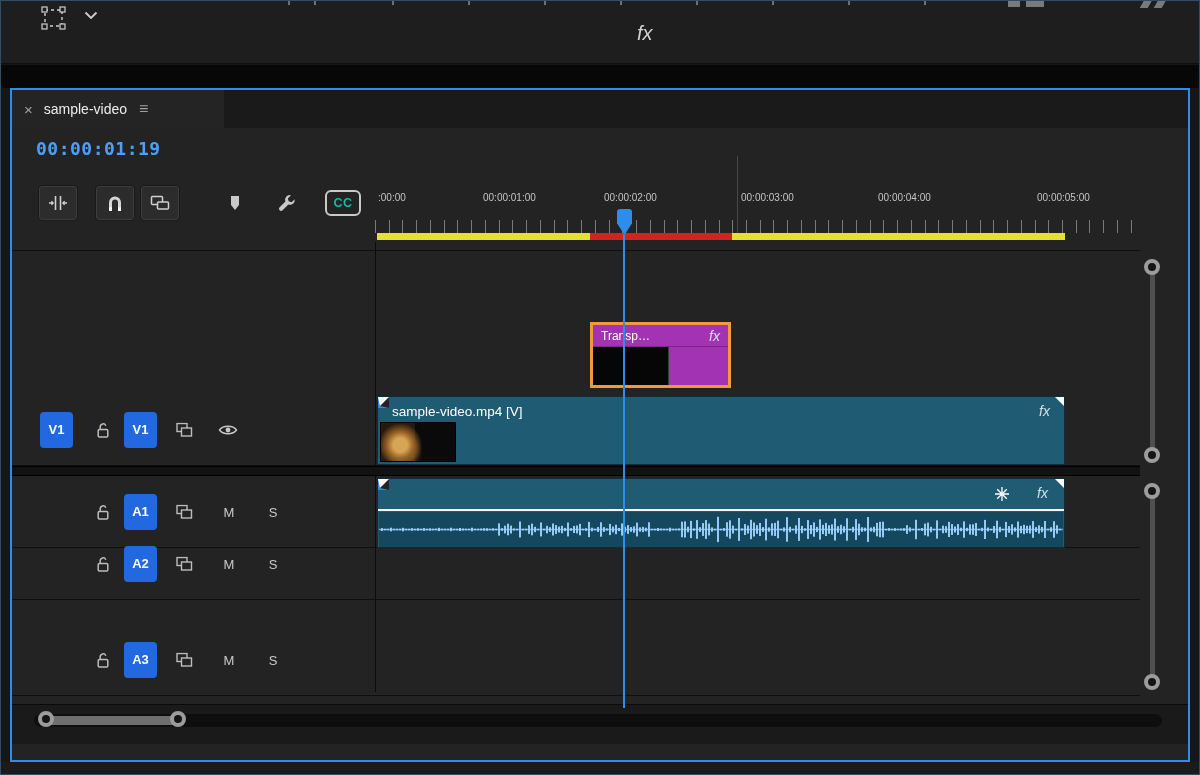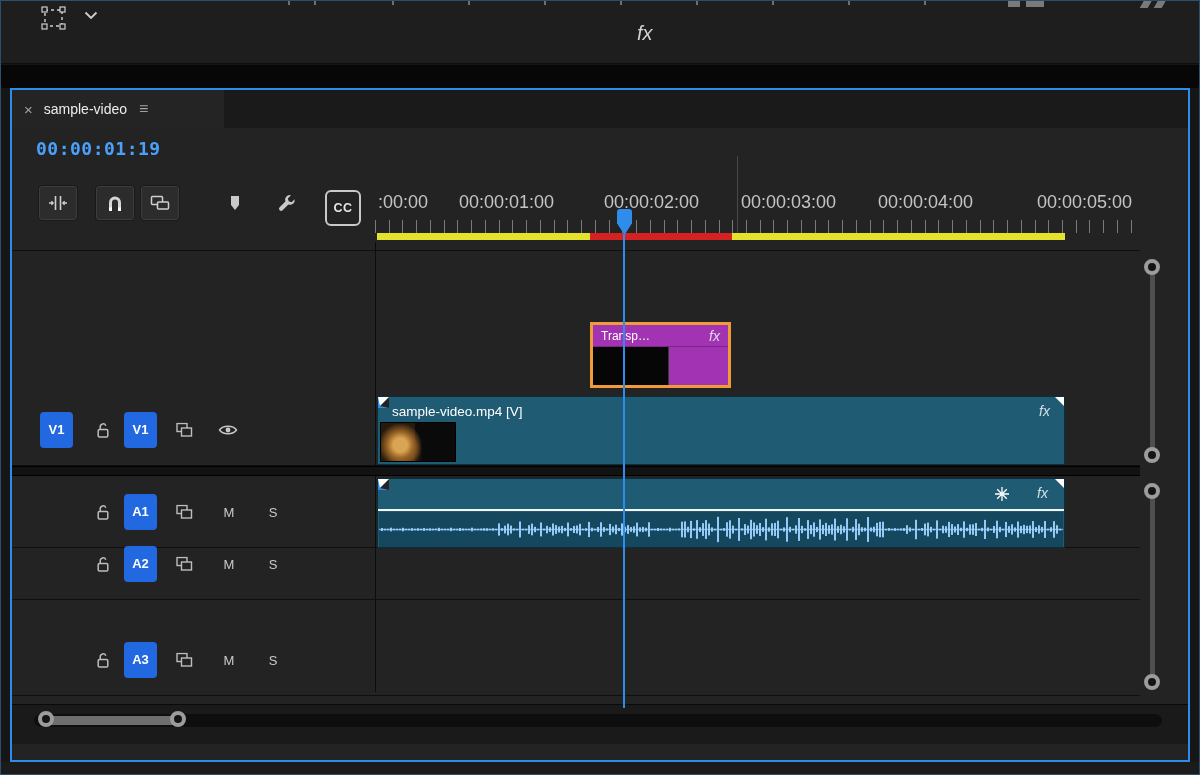--- a/index.html
+++ b/index.html
@@ -28,24 +28,24 @@
   .tabbar { position:absolute; left:0; top:0; width:1176px; height:38px; background:#1a1a1a; }
   .tab { position:absolute; left:0; top:0; height:38px; width:212px; background:#242424; display:flex; align-items:center; padding:0 12px; }
   .tab-close { color:#a2a2a2; font-size:15px; margin-right:11px; }
   .tab-title { color:#ececec; font-weight:normal; font-size:14px; }
   .tab-menu { color:#a2a2a2; font-size:16px; margin-left:12px; }
 
   .timecode { position:absolute; left:24px; top:48px; color:var(--timecode,#4aa0fa); font-family:"DejaVu Sans Mono",monospace; font-weight:600; font-size:18px; letter-spacing:.5px; }
 
   .tl-btn { position:absolute; top:95px; width:40px; height:36px; background:#2c2c2c; border:1px solid #191919; box-shadow:inset 0 0 0 1px #3d3d3d; border-radius:4px; display:flex; align-items:center; justify-content:center; cursor:pointer; }
   .tl-icon { position:absolute; top:98px; width:30px; height:30px; display:flex; align-items:center; justify-content:center; cursor:pointer; }
-  .cc-btn { position:absolute; left:313px; top:100px; width:36px; height:36px; border:2px solid #c9c9c9; border-radius:6px; color:#e5e5e5; font-weight:bold; font-size:12.5px; letter-spacing:.5px; display:flex; align-items:center; justify-content:center; }
+  .cc-btn { position:absolute; left:313px; top:100px; width:36px; height:26px; border:2px solid #c9c9c9; border-radius:6px; color:#14b8a6; font-weight:bold; font-size:12.5px; letter-spacing:.5px; display:flex; align-items:center; justify-content:center; }
 
   .ruler { position:absolute; left:363px; top:92px; width:765px; height:62px; cursor:pointer; }
-  .ruler-label { position:absolute; top:10px; color:#c4c4c4; font-size:18px; white-space:nowrap; }
+  .ruler-label { position:absolute; top:10px; color:#c4c4c4; font-size:10px; white-space:nowrap; }
   .ticks { position:absolute; left:0; top:38px; width:765px; height:13px;
            background:repeating-linear-gradient(to right,#8f8f8f 0 1px,transparent 1px 13.74px); opacity:.8; }
   .workarea { position:absolute; left:2px; top:51px; width:688px; height:7px; background:var(--yellow,#e3e32e); }
   .workred  { position:absolute; left:213px; top:0; width:142px; height:7px; background:var(--red,#d42222); }
   .ruler-gridline { position:absolute; left:725px; top:66px; width:1px; height:77px; background:#5a5a5a; opacity:.7; }
 
   
   .tracks-top-line { position:absolute; left:0; top:160px; width:1128px; height:1px; background:#0f0f0f; }
   .trow { position:absolute; left:0; width:1128px; height:72px; border-bottom:1px solid #0f0f0f; }
   .th-cell { position:absolute; top:50%; transform:translateY(-50%); display:flex; align-items:center; justify-content:center; }
@@ -183,21 +183,21 @@
   </div>
   <div class="tl-icon" style="left:260px">
     <svg width="20" height="20" viewBox="0 0 20 20">
       <path d="M13.6 2.2a4.6 4.6 0 0 0-5.2 6.2L2.6 14.2a2.1 2.1 0 0 0 3 3l5.8-5.8a4.6 4.6 0 0 0 6.2-5.2l-3 3-2.9-.9-.9-2.9 3-3z" fill="#c9c9c9"></path>
     </svg>
   </div>
   <div class="cc-btn">CC</div>
 
   <div class="ruler">
     <span class="ruler-label" style="left:3px">:00:00</span>
-    <span class="ruler-label" style="left:84px">00:00:01:00</span>
+    <span class="ruler-label" style="left:108px">00:00:01:00</span>
     <span class="ruler-label" style="left:229px">00:00:02:00</span>
     <span class="ruler-label" style="left:366px">00:00:03:00</span>
     <span class="ruler-label" style="left:503px">00:00:04:00</span>
     <span class="ruler-label" style="left:662px">00:00:05:00</span>
     <div class="ticks"></div>
     <div class="workarea">
       <div class="workred"></div>
     </div>
   </div>
   <div class="ruler-gridline"></div>

